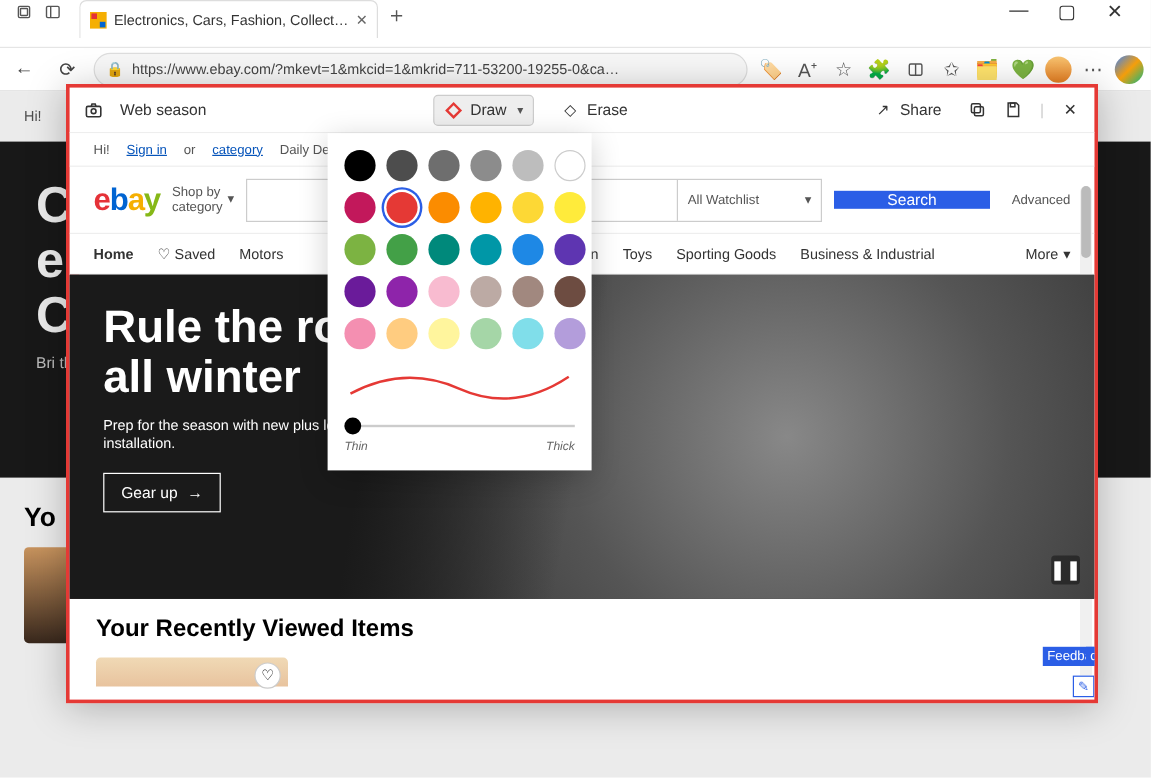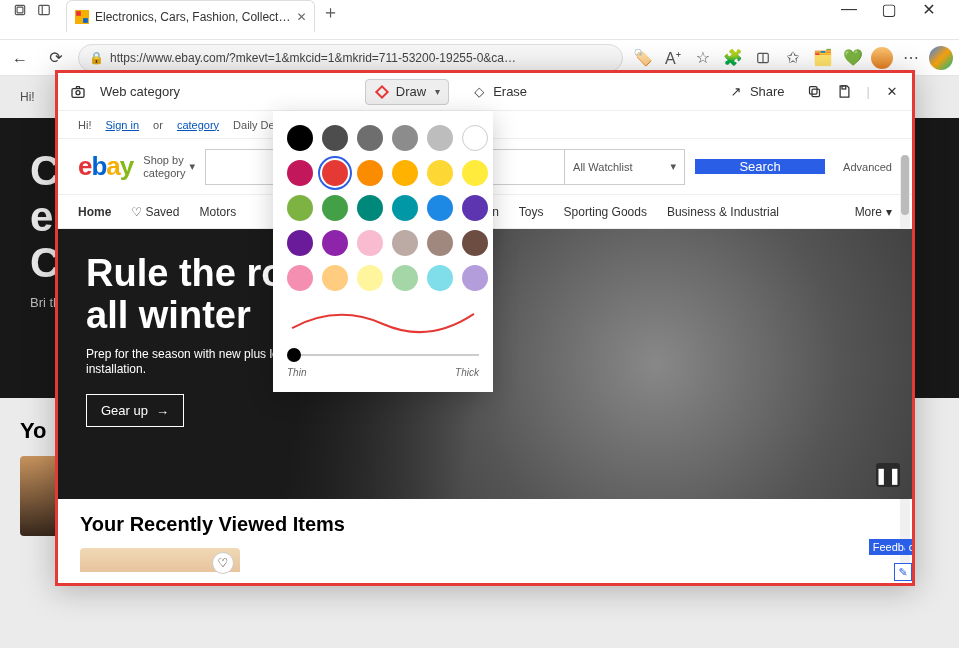--- a/index.html
+++ b/index.html
@@ -189,21 +189,21 @@
 <div class="redbox">
 
   <div class="captbar">
     <span class="ico">
         <svg width="16" height="16" viewBox="0 0 24 24" fill="none" stroke="#333" stroke-width="2">
           <rect x="3" y="7" width="18" height="13" rx="2"></rect>
           <circle cx="12" cy="13" r="3"></circle>
           <path d="M9 7l1-3h4l1 3"></path>
         </svg>
       </span>
-    <span>Web category</span>
+    <span>Web season</span>
     <div class="spacer"></div>
     <div class="tool active">
       <span class="ico">
           <span class="drawico"></span>
         </span>
       <span>Draw</span>
       <span class="chev">▾</span>
     </div>
     <div class="tool">
       <span class="ico">◇</span>

